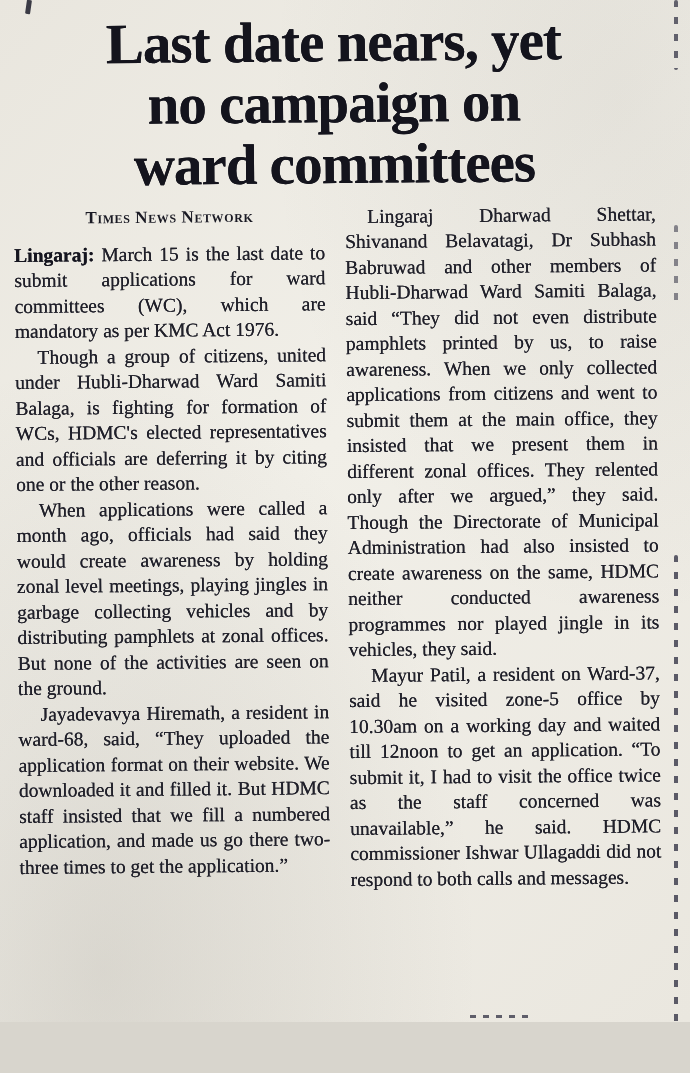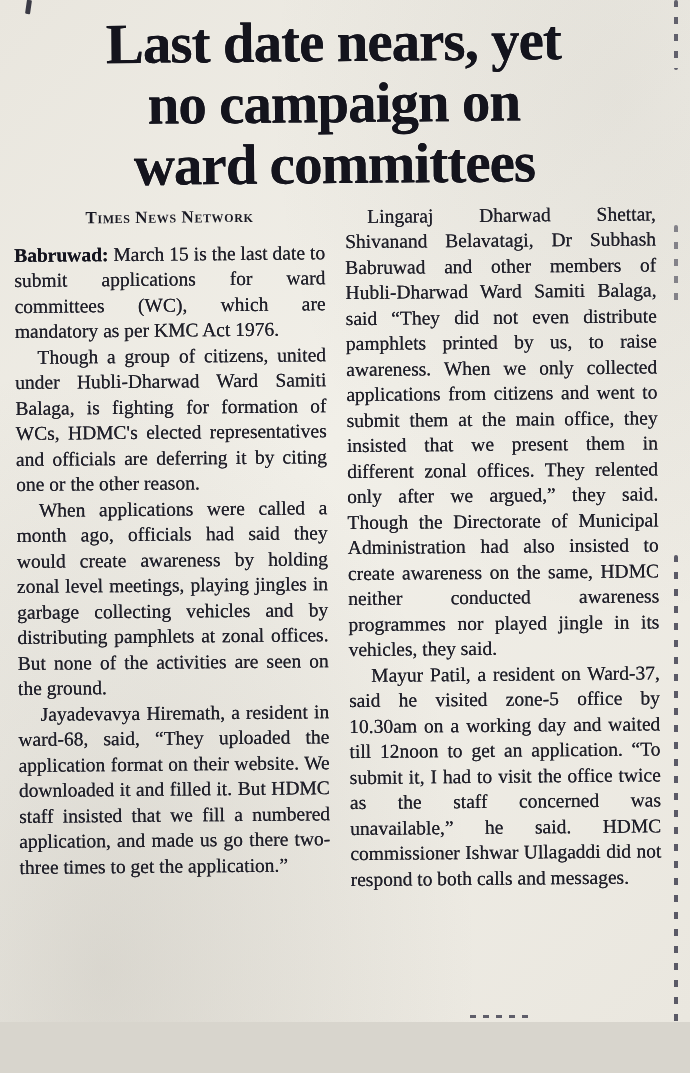--- a/index.html
+++ b/index.html
@@ -97,21 +97,21 @@
       <div>Last date nears, yet</div>
       <div>no campaign on</div>
       <div>ward committees</div>
     </div>
 
     <div class="columns">
 
       <div class="col">
         <div class="byline">Times News Network</div>
 
-        <p class="para"><span class="dateline">Babruwad:</span> <span>March 15 is the last date to submit applications for ward committees (WC), which are mandatory as per KMC Act 1976.</span></p>
+        <p class="para"><span class="dateline">Lingaraj:</span> <span>March 15 is the last date to submit applications for ward committees (WC), which are mandatory as per KMC Act 1976.</span></p>
 
         <p class="para indent">Though a group of citizens, united under Hubli-Dharwad Ward Samiti Balaga, is fighting for formation of WCs, HDMC's elected representatives and officials are deferring it by citing one or the other reason.</p>
 
         <p class="para indent">When applications were called a month ago, officials had said they would create awareness by holding zonal level meetings, playing jingles in garbage collecting vehicles and by distributing pamphlets at zonal offices. But none of the activities are seen on the ground.</p>
 
         <p class="para indent">Jayadevavya Hiremath, a resident in ward-68, said, “They uploaded the application format on their website. We downloaded it and filled it. But HDMC staff insisted that we fill a numbered application, and made us go there two-three times to get the application.”</p>
       </div>
 
       <div class="col">
         <p class="para indent">Lingaraj Dharwad Shettar, Shivanand Belavatagi, Dr Subhash Babruwad and other members of Hubli-Dharwad Ward Samiti Balaga, said “They did not even distribute pamphlets printed by us, to raise awareness. When we only collected applications from citizens and went to submit them at the main office, they insisted that we present them in different zonal offices. They relented only after we argued,” they said. Though the Directorate of Municipal Administration had also insisted to create awareness on the same, HDMC neither conducted awareness programmes nor played jingle in its vehicles, they said.</p>

